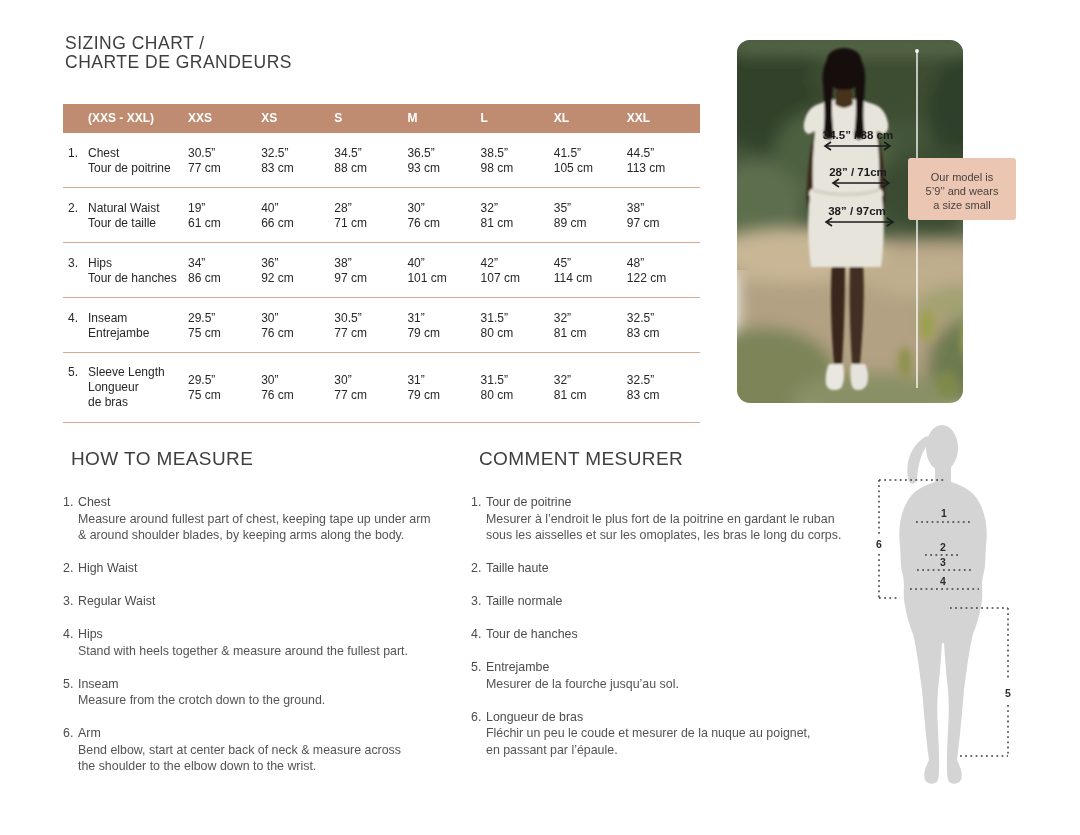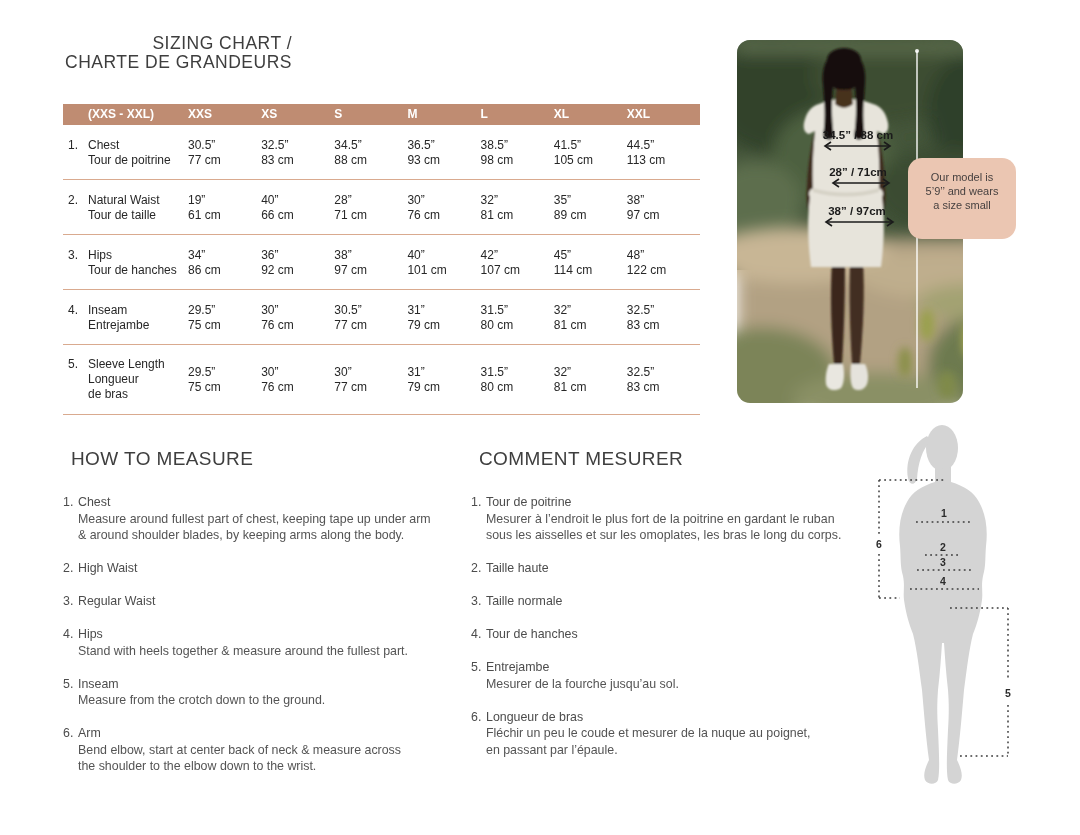--- a/index.html
+++ b/index.html
@@ -10,43 +10,43 @@
     --gray:#545454;
     --head:#3e3e3e;
   }
   *{box-sizing:border-box;margin:0;padding:0;}
   html,body{width:1080px;height:835px;background:#ffffff;overflow:hidden;
     font-family:"Liberation Sans", sans-serif;}
   .abs{position:absolute;}
 
   
   .page-title{left:65px;top:34px;font-size:17.5px;line-height:19px;
-    letter-spacing:.5px;color:var(--head);text-align:right;}
+    letter-spacing:.5px;color:var(--head);}
 
   
   .size-table{left:63px;top:104px;width:637px;font-size:12px;color:var(--ink);}
   .thead{display:grid;grid-template-columns:25px 100px repeat(7,1fr);
-    background:var(--tan);color:#fff;font-weight:bold;height:21px;
+    background:var(--tan);color:#fff;font-weight:bold;height:29px;
     align-items:center;}
   .trow{display:grid;grid-template-columns:25px 100px repeat(7,1fr);
     border-bottom:1px solid var(--divider);padding:13px 0 11px;}
   .cell{white-space:pre-line;line-height:15px;}
   .cell.num{padding-left:5px;}
   .trow:last-child{padding:12px 0 12px;}
   .trow:last-child .val{padding-top:8px;}
 
   
   .photo{left:737px;top:40px;width:226px;height:363px;border-radius:13px;
     overflow:hidden;}
   .photo svg{display:block;}
   .photo text{font-family:"Liberation Sans", sans-serif;font-weight:bold;}
 
   
   .note-box{left:908px;top:158px;width:108px;background:var(--note-bg);
-    border-radius:14px;padding:12px 4px 27px;text-align:center;color:#474140;
+    border-radius:3px;padding:12px 4px 8px;text-align:center;color:#474140;
     font-size:11px;line-height:14px;z-index:5;}
   .note-box p{white-space:pre-line;}
   .note-box p + p{margin-top:9px;}
 
   
   .sec-heading{font-size:19px;letter-spacing:.4px;color:var(--head);margin-left:8px;}
   .h-en{left:63px;top:448px;}
   .h-fr{left:471px;top:448px;}
   .mlist{width:430px;font-size:12.4px;line-height:16.5px;color:var(--gray);}
   .mlist-en{left:63px;top:494px;}

